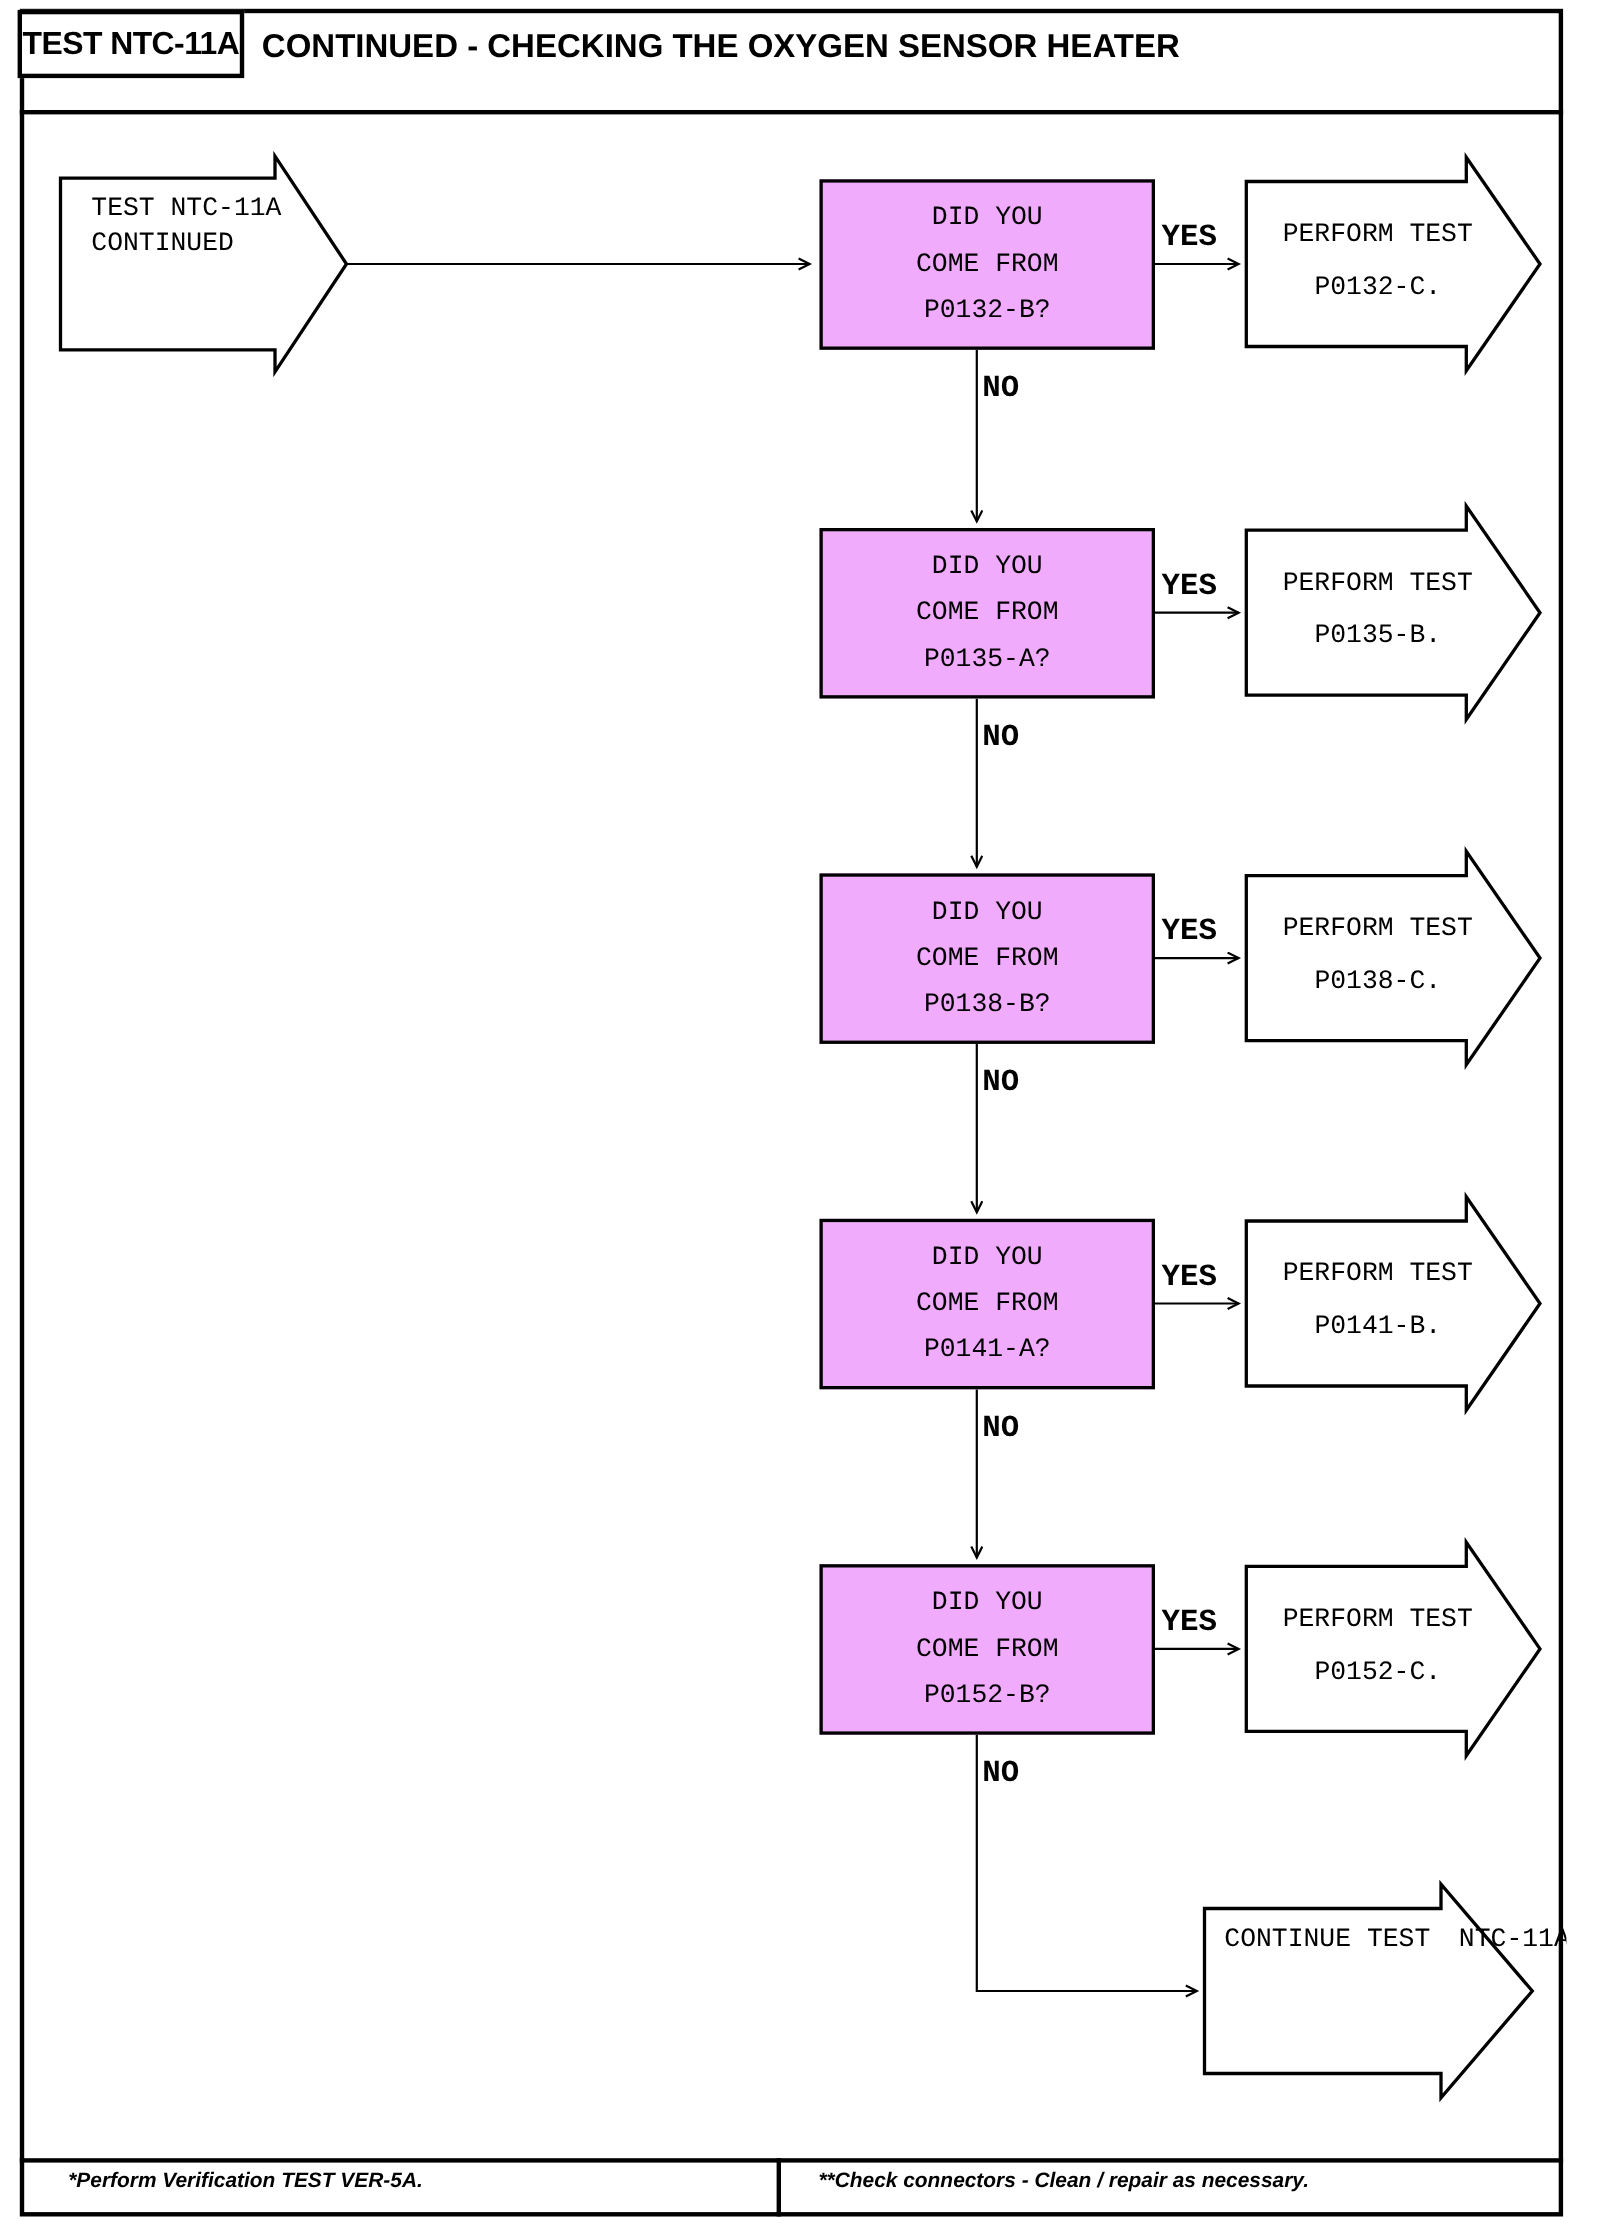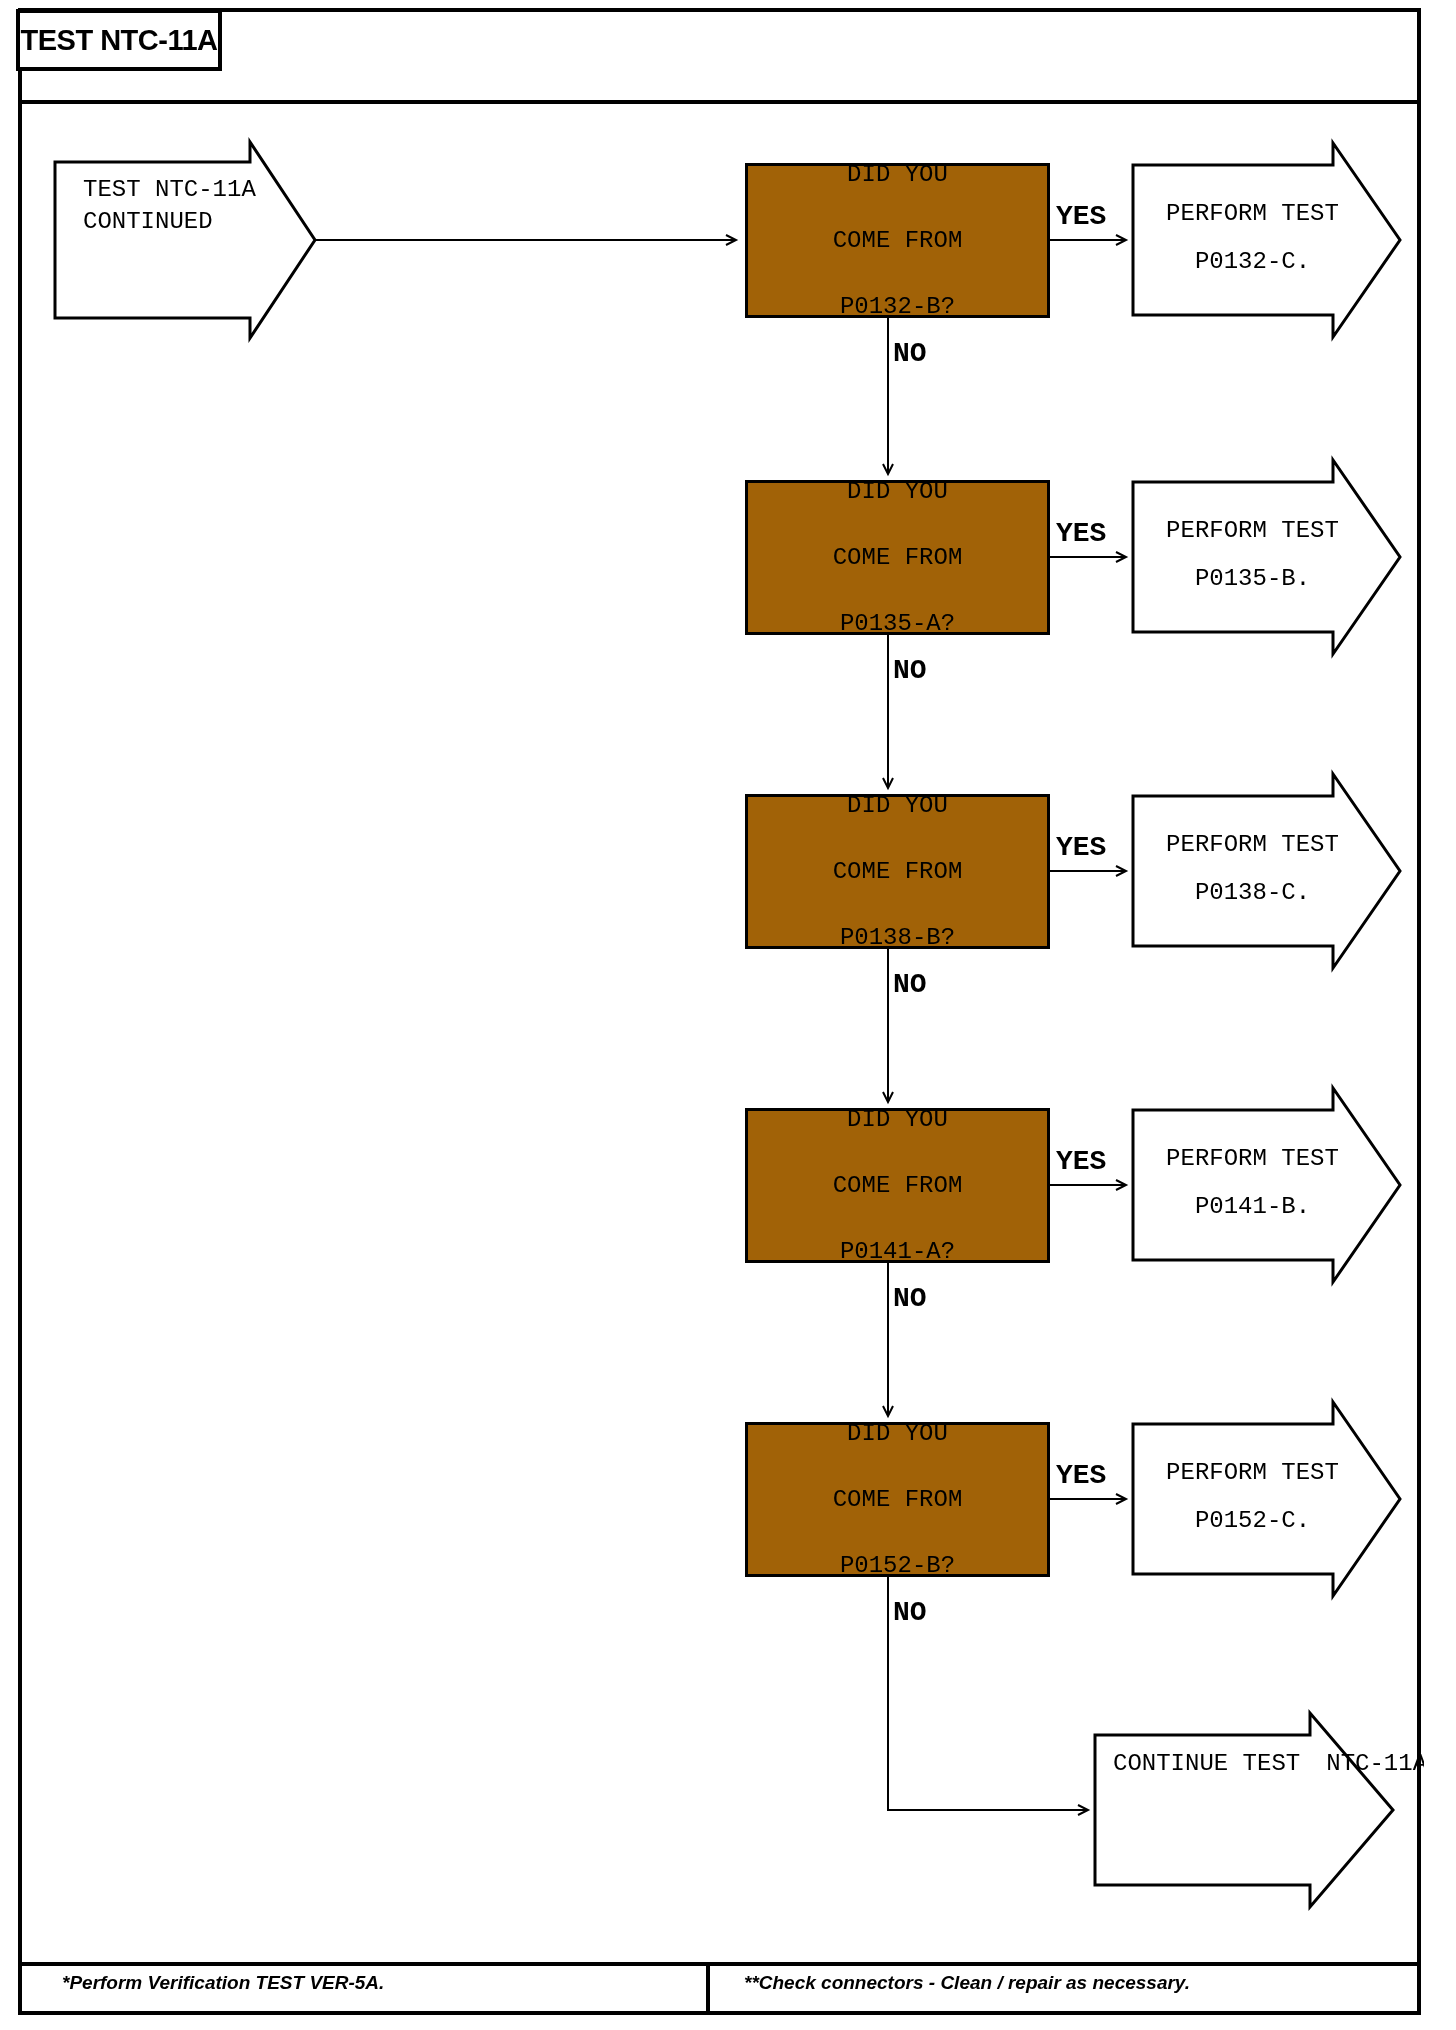--- a/index.html
+++ b/index.html
@@ -31,23 +31,23 @@
   }
   .page-title {
     left: 238px; top: 26px;
     font-family: "Liberation Sans", sans-serif;
     font-weight: bold; font-size: 30px; white-space: nowrap;
   }
 
   
   .dbox {
     left: 745px; width: 305px; height: 155px;
-    border: 3px solid #000; background: #a16207;
+    border: 3px solid #000; background: #f0abfc;
     display: flex; flex-direction: column; justify-content: center; align-items: center;
-    gap: 42px; text-align: center; font-size: 24px; line-height: 24px; white-space: nowrap;
+    gap: 18px; text-align: center; font-size: 24px; line-height: 24px; white-space: nowrap;
   }
   .lbl { font-weight: bold; font-size: 28px; line-height: 24px; white-space: nowrap; }
   .ptext {
     left: 1140px; width: 225px;
     display: flex; flex-direction: column; align-items: center; gap: 24px;
     font-size: 24px; line-height: 24px; text-align: center; white-space: nowrap;
   }
   .stext {
     left: 83px; top: 178px;
     display: flex; flex-direction: column; gap: 8px;
@@ -76,20 +76,21 @@
 <div class="page">
 
   <div class="abs frame"></div>
   <div class="abs hline" style="left:18px; top:100px; width:1403px;"></div>
   <div class="abs hline" style="left:18px; top:1962px; width:1403px;"></div>
   <div class="abs vline" style="left:706px; top:1962px; height:53px;"></div>
 
   <div class="abs title-box">
     <span>TEST NTC-11A</span>
   </div>
+  <div class="abs page-title">CONTINUED - CHECKING THE OXYGEN SENSOR HEATER</div>
 
   <svg class="canvas" width="1456" height="2030" viewBox="0 0 1456 2030">
     <defs>
       <marker id="arrow" markerUnits="userSpaceOnUse" markerWidth="14" markerHeight="14" refX="11" refY="6" orient="auto">
         <path d="M1,1 L11,6 L1,11" fill="none" stroke="#000" stroke-width="2"></path>
       </marker>
     </defs>
 
     <polygon class="shape" points="55,162 250,162 250,142 315,240 250,338 250,318 55,318"></polygon>
 

